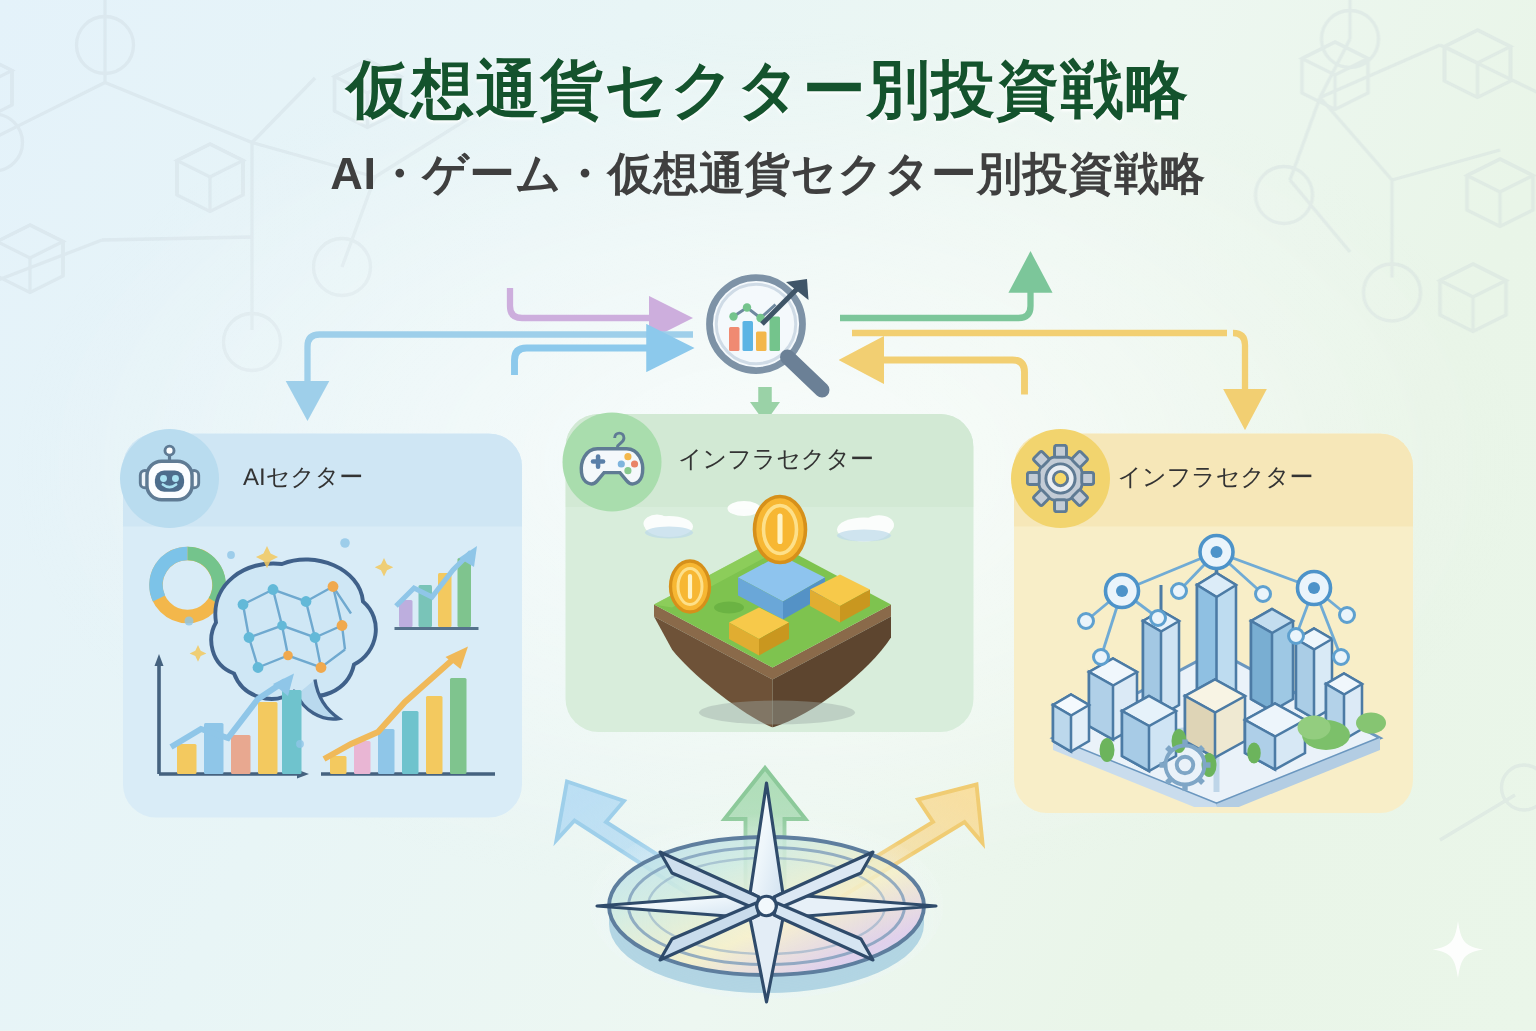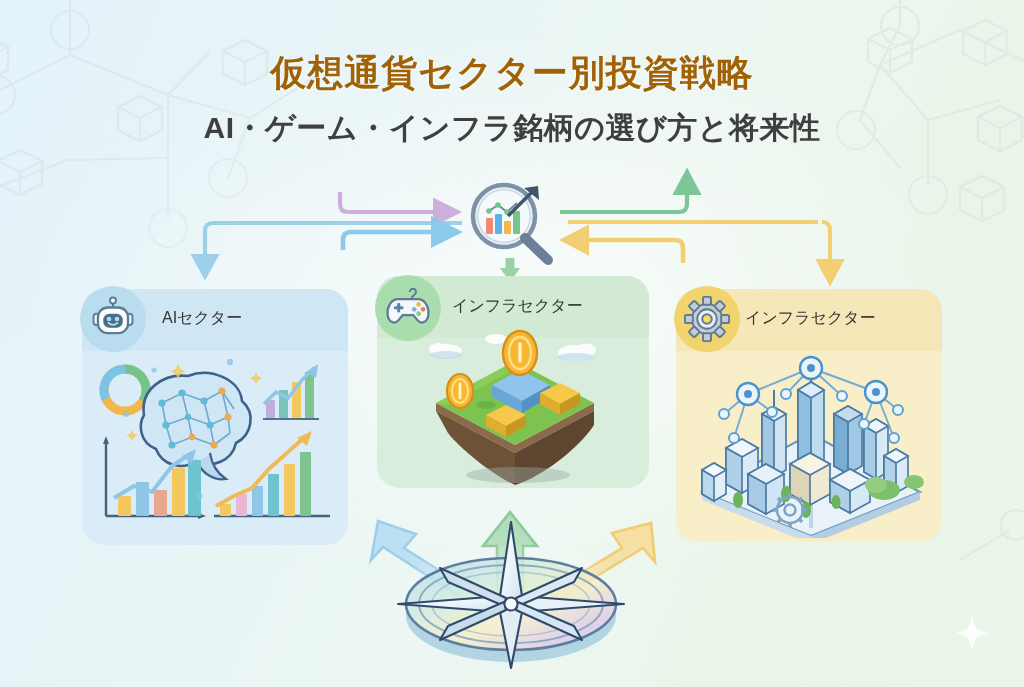--- a/index.html
+++ b/index.html
@@ -17,22 +17,22 @@
   }
   .bg-vig{
     position:absolute;inset:0;
     background:radial-gradient(ellipse 70% 60% at 50% 45%,rgba(255,255,255,.65) 0%,rgba(255,255,255,0) 70%);
   }
   .bg-net{position:absolute;inset:0;opacity:.5;}
 
   
   .header{position:absolute;left:0;right:0;top:38px;text-align:center;}
   .title{
-    font-size:36px;font-weight:bold;color:#a16207;letter-spacing:1px;
-    line-height:1.05;margin:16px;
+    font-size:42px;font-weight:bold;color:#14532d;letter-spacing:1px;
+    line-height:1.05;margin:0;
     text-shadow:0 1px 2px rgba(255,255,255,.9);
   }
   .subtitle{
     font-size:30px;font-weight:bold;color:#3f3f3f;letter-spacing:.5px;
     margin:14px 0 0 0;
   }
 
   
   .hub{position:absolute;left:462px;top:178px;width:96px;height:90px;}
 
@@ -139,21 +139,21 @@
 
       <line x1="960" y1="560" x2="1010" y2="530"></line>
       <circle cx="1016" cy="525" r="15"></circle>
     </g>
   </svg>
 
   <div class="bg-vig"></div>
 
   <div class="header">
     <h1 class="title">仮想通貨セクター別投資戦略</h1>
-    <p class="subtitle">AI・ゲーム・インフラ銘柄の選び方と将来性</p>
+    <p class="subtitle">AI・ゲーム・仮想通貨セクター別投資戦略</p>
   </div>
 
   <svg class="wires" viewBox="0 0 1024 687">
     <defs>
       <marker id="ah-purple" markerWidth="7" markerHeight="7" refX="4.6" refY="3.5" orient="auto">
         <path d="M0,0 L7,3.5 L0,7 Z" fill="#cdaedd"></path>
       </marker>
       <marker id="ah-blue" markerWidth="7" markerHeight="7" refX="4.6" refY="3.5" orient="auto">
         <path d="M0,0 L7,3.5 L0,7 Z" fill="#8cc9ec"></path>
       </marker>

